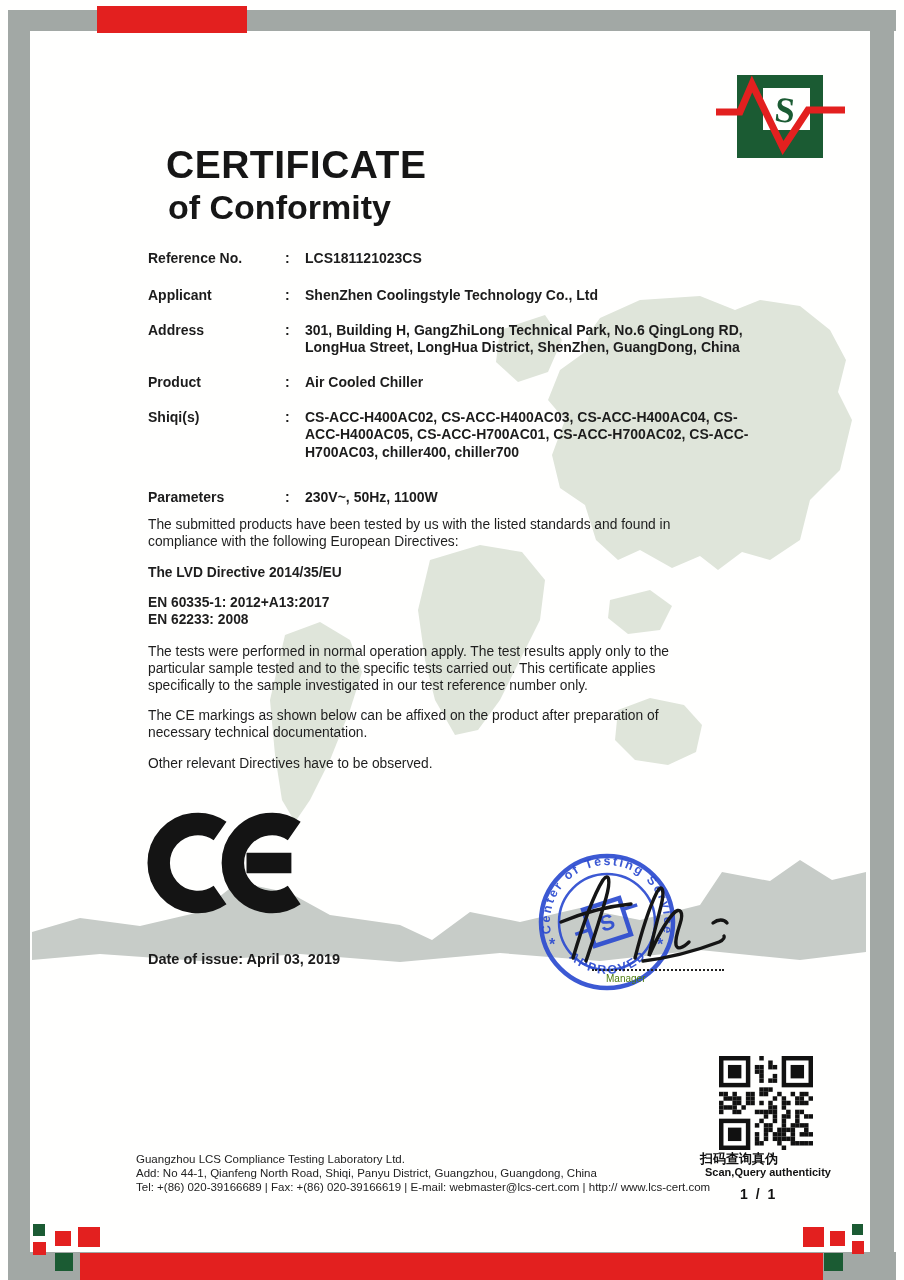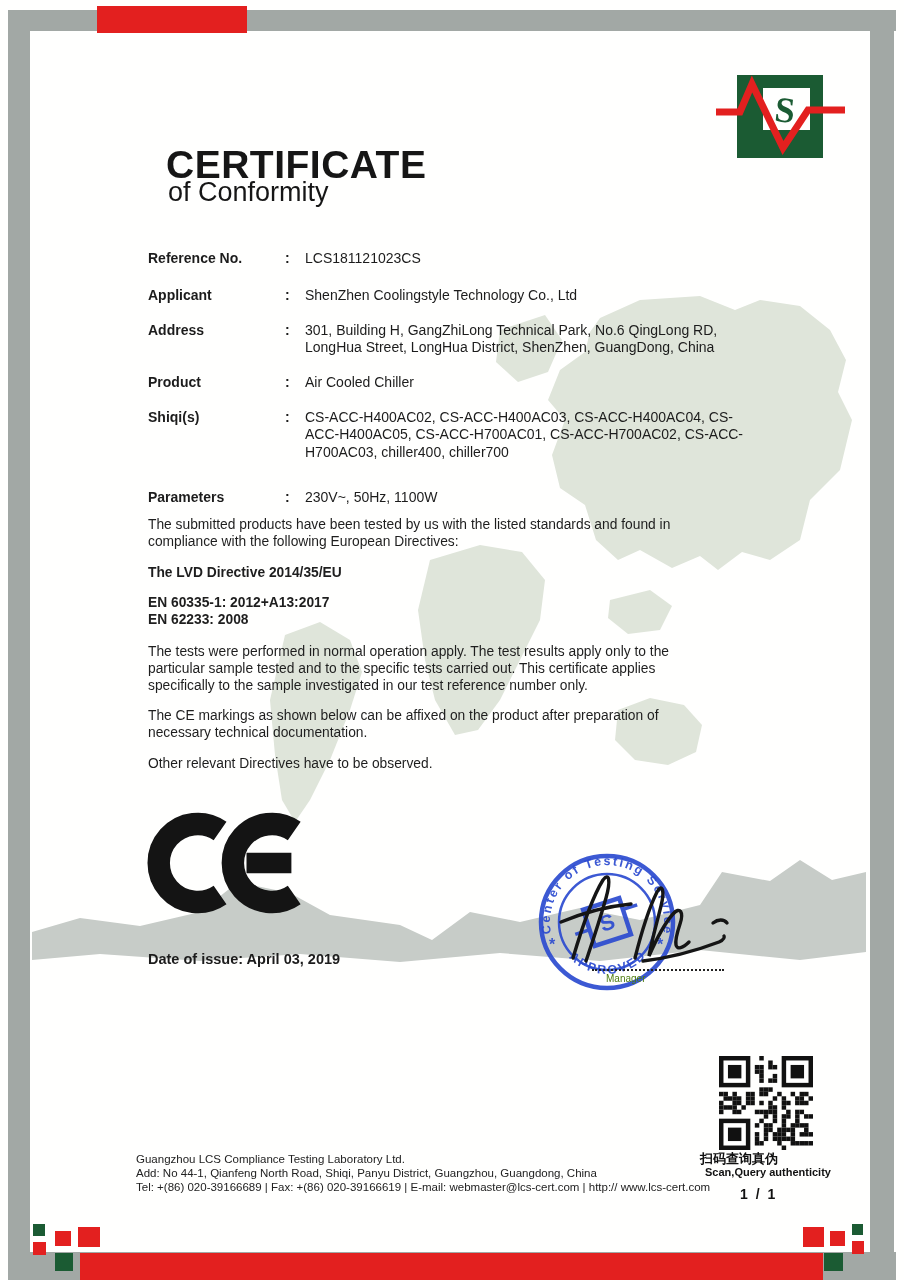--- a/index.html
+++ b/index.html
@@ -11,25 +11,25 @@
   
   .frame{position:absolute;background:#a2a8a5;z-index:3;}
   .deco{position:absolute;z-index:4;}
   .red{background:#e3201f;}
   .green{background:#1b5b33;}
   
   .map{position:absolute;left:0;top:0;z-index:1;pointer-events:none;}
   
   .content{position:absolute;left:0;top:0;width:904px;height:1280px;z-index:2;}
   .title{position:absolute;left:166px;top:143px;font-size:39px;font-weight:bold;letter-spacing:0.5px;color:#161616;}
-  .subtitle{position:absolute;left:168px;top:177px;font-size:27px;font-weight:normal;color:#161616;}
+  .subtitle{position:absolute;left:168px;top:188px;font-size:34px;font-weight:bold;color:#161616;}
   .row{position:absolute;left:0;width:904px;font-size:14px;}
   .lbl{position:absolute;left:148px;font-weight:bold;white-space:nowrap;}
   .colon{position:absolute;left:285px;font-weight:bold;}
-  .val{position:absolute;left:305px;width:475px;font-weight:normal;line-height:17.3px;}
+  .val{position:absolute;left:305px;width:475px;font-weight:bold;line-height:17.3px;}
   .para{position:absolute;left:148px;width:620px;font-size:13.8px;line-height:17px;color:#1e1e1e;}
   .para.bold{font-weight:bold;}
   .date-line{position:absolute;left:148px;top:951px;font-size:14.5px;font-weight:bold;}
   .sig-line{position:absolute;left:592px;top:969px;width:132px;border-bottom:2px dotted #222;z-index:3;}
   .manager{position:absolute;left:606px;top:973px;font-size:10px;color:#4d7c0f;z-index:3;}
   .qr-zh{position:absolute;left:700px;top:1150px;width:136px;text-align:left;font-size:13px;font-weight:bold;color:#111;}
   .qr-en{position:absolute;left:676px;top:1166px;width:184px;text-align:center;font-size:11px;font-weight:bold;color:#111;}
   .pageno{position:absolute;left:740px;top:1186px;font-size:14px;font-weight:bold;letter-spacing:2px;color:#111;}
   .foot{position:absolute;left:136px;font-size:11.5px;color:#222;white-space:nowrap;}
 </style>

